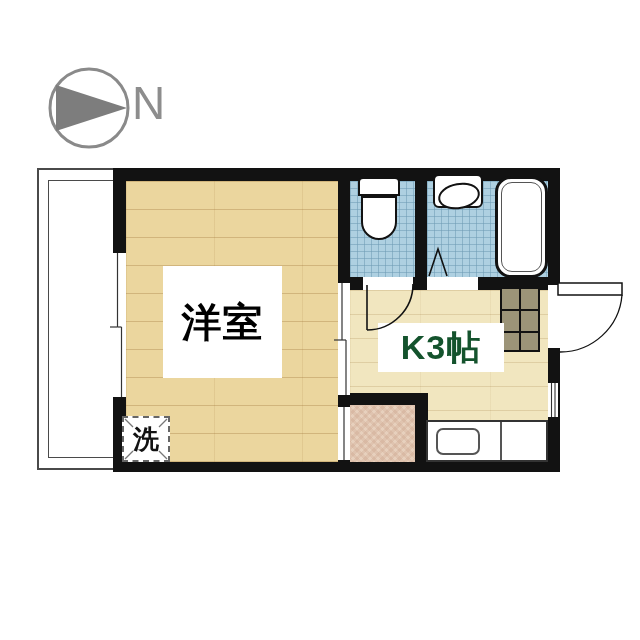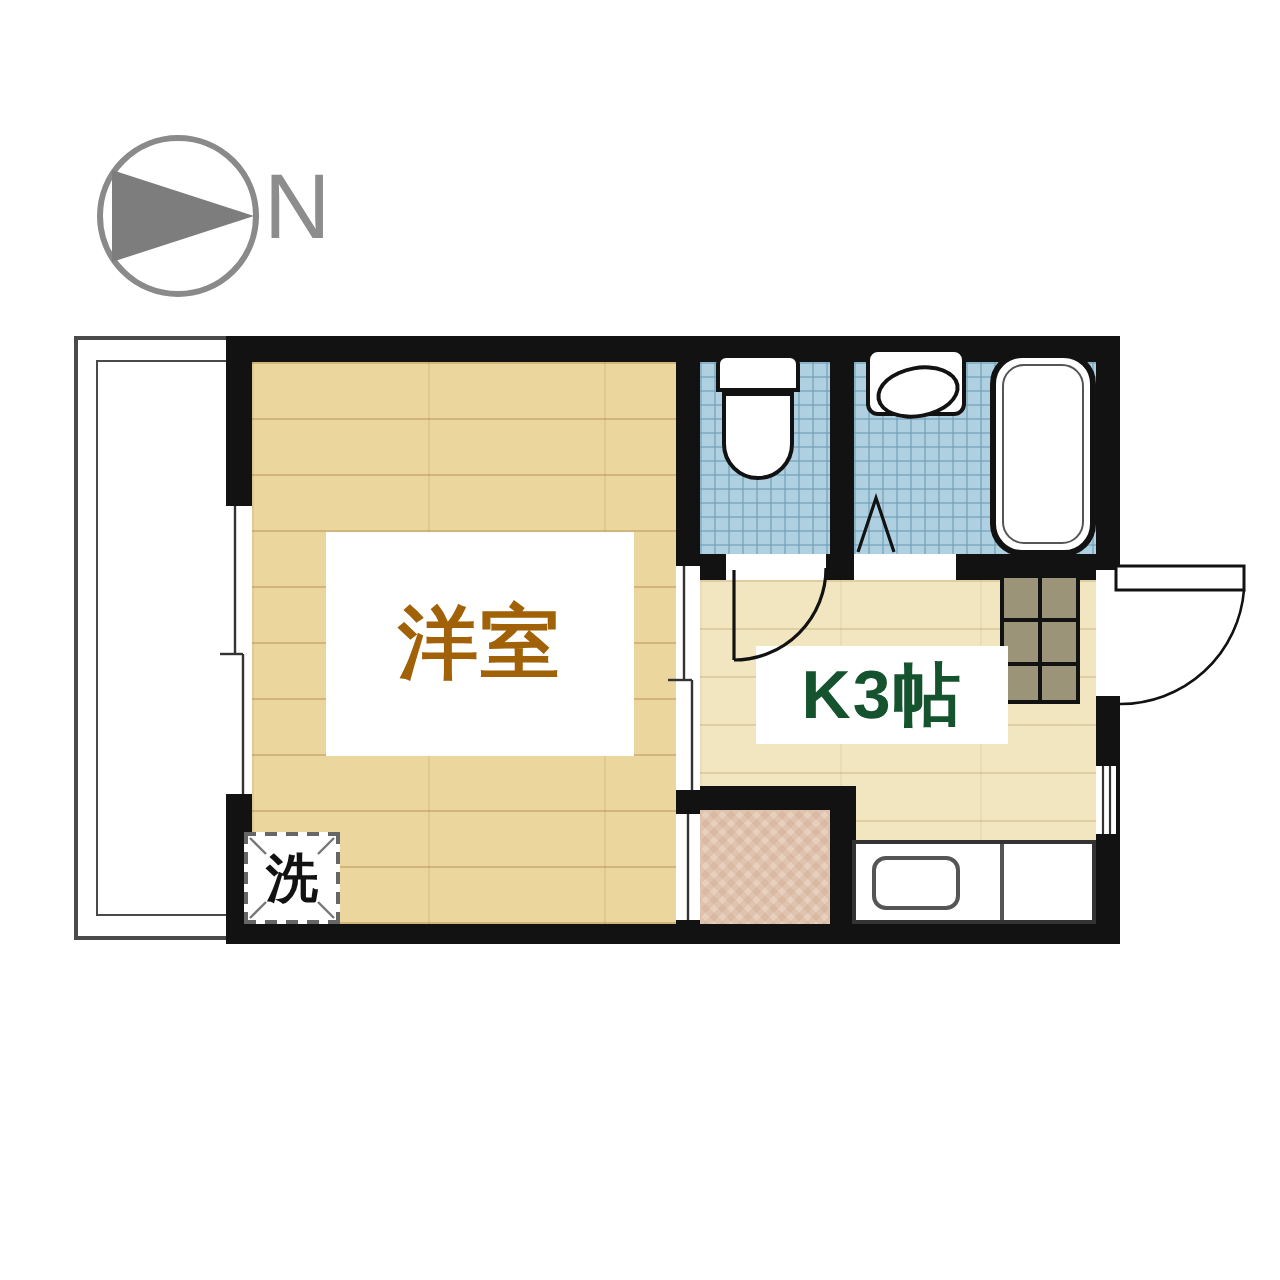--- a/index.html
+++ b/index.html
@@ -113,23 +113,23 @@
     position:absolute;left:72px;top:0;width:2px;height:38px;background:#555;
   }
   #washer-space{
     left:122px;top:416px;width:48px;height:46px;background:#fff;
     border:2px dashed #666;box-sizing:border-box;
     display:flex;align-items:center;justify-content:center;
     font-size:26px;font-weight:700;color:#121212;
   }
   
   #label-western{
-    left:163px;top:266px;width:154px;height:112px;background:#fff;
+    left:163px;top:266px;width:119px;height:112px;background:#fff;
     display:flex;flex-direction:column;align-items:center;justify-content:center;
-    font-size:40px;font-weight:700;color:#a16207;line-height:1.25;letter-spacing:1px;
+    font-size:40px;font-weight:700;color:#000000;line-height:1.25;letter-spacing:1px;
   }
   #label-kitchen{
     left:378px;top:323px;width:126px;height:49px;background:#fff;
     display:flex;align-items:center;justify-content:center;
     font-size:34px;font-weight:700;color:#14532d;letter-spacing:1px;
   }
   #overlay-svg{position:absolute;left:0;top:0;width:640px;height:640px;pointer-events:none;}
 </style>
 </head>
 <body>

